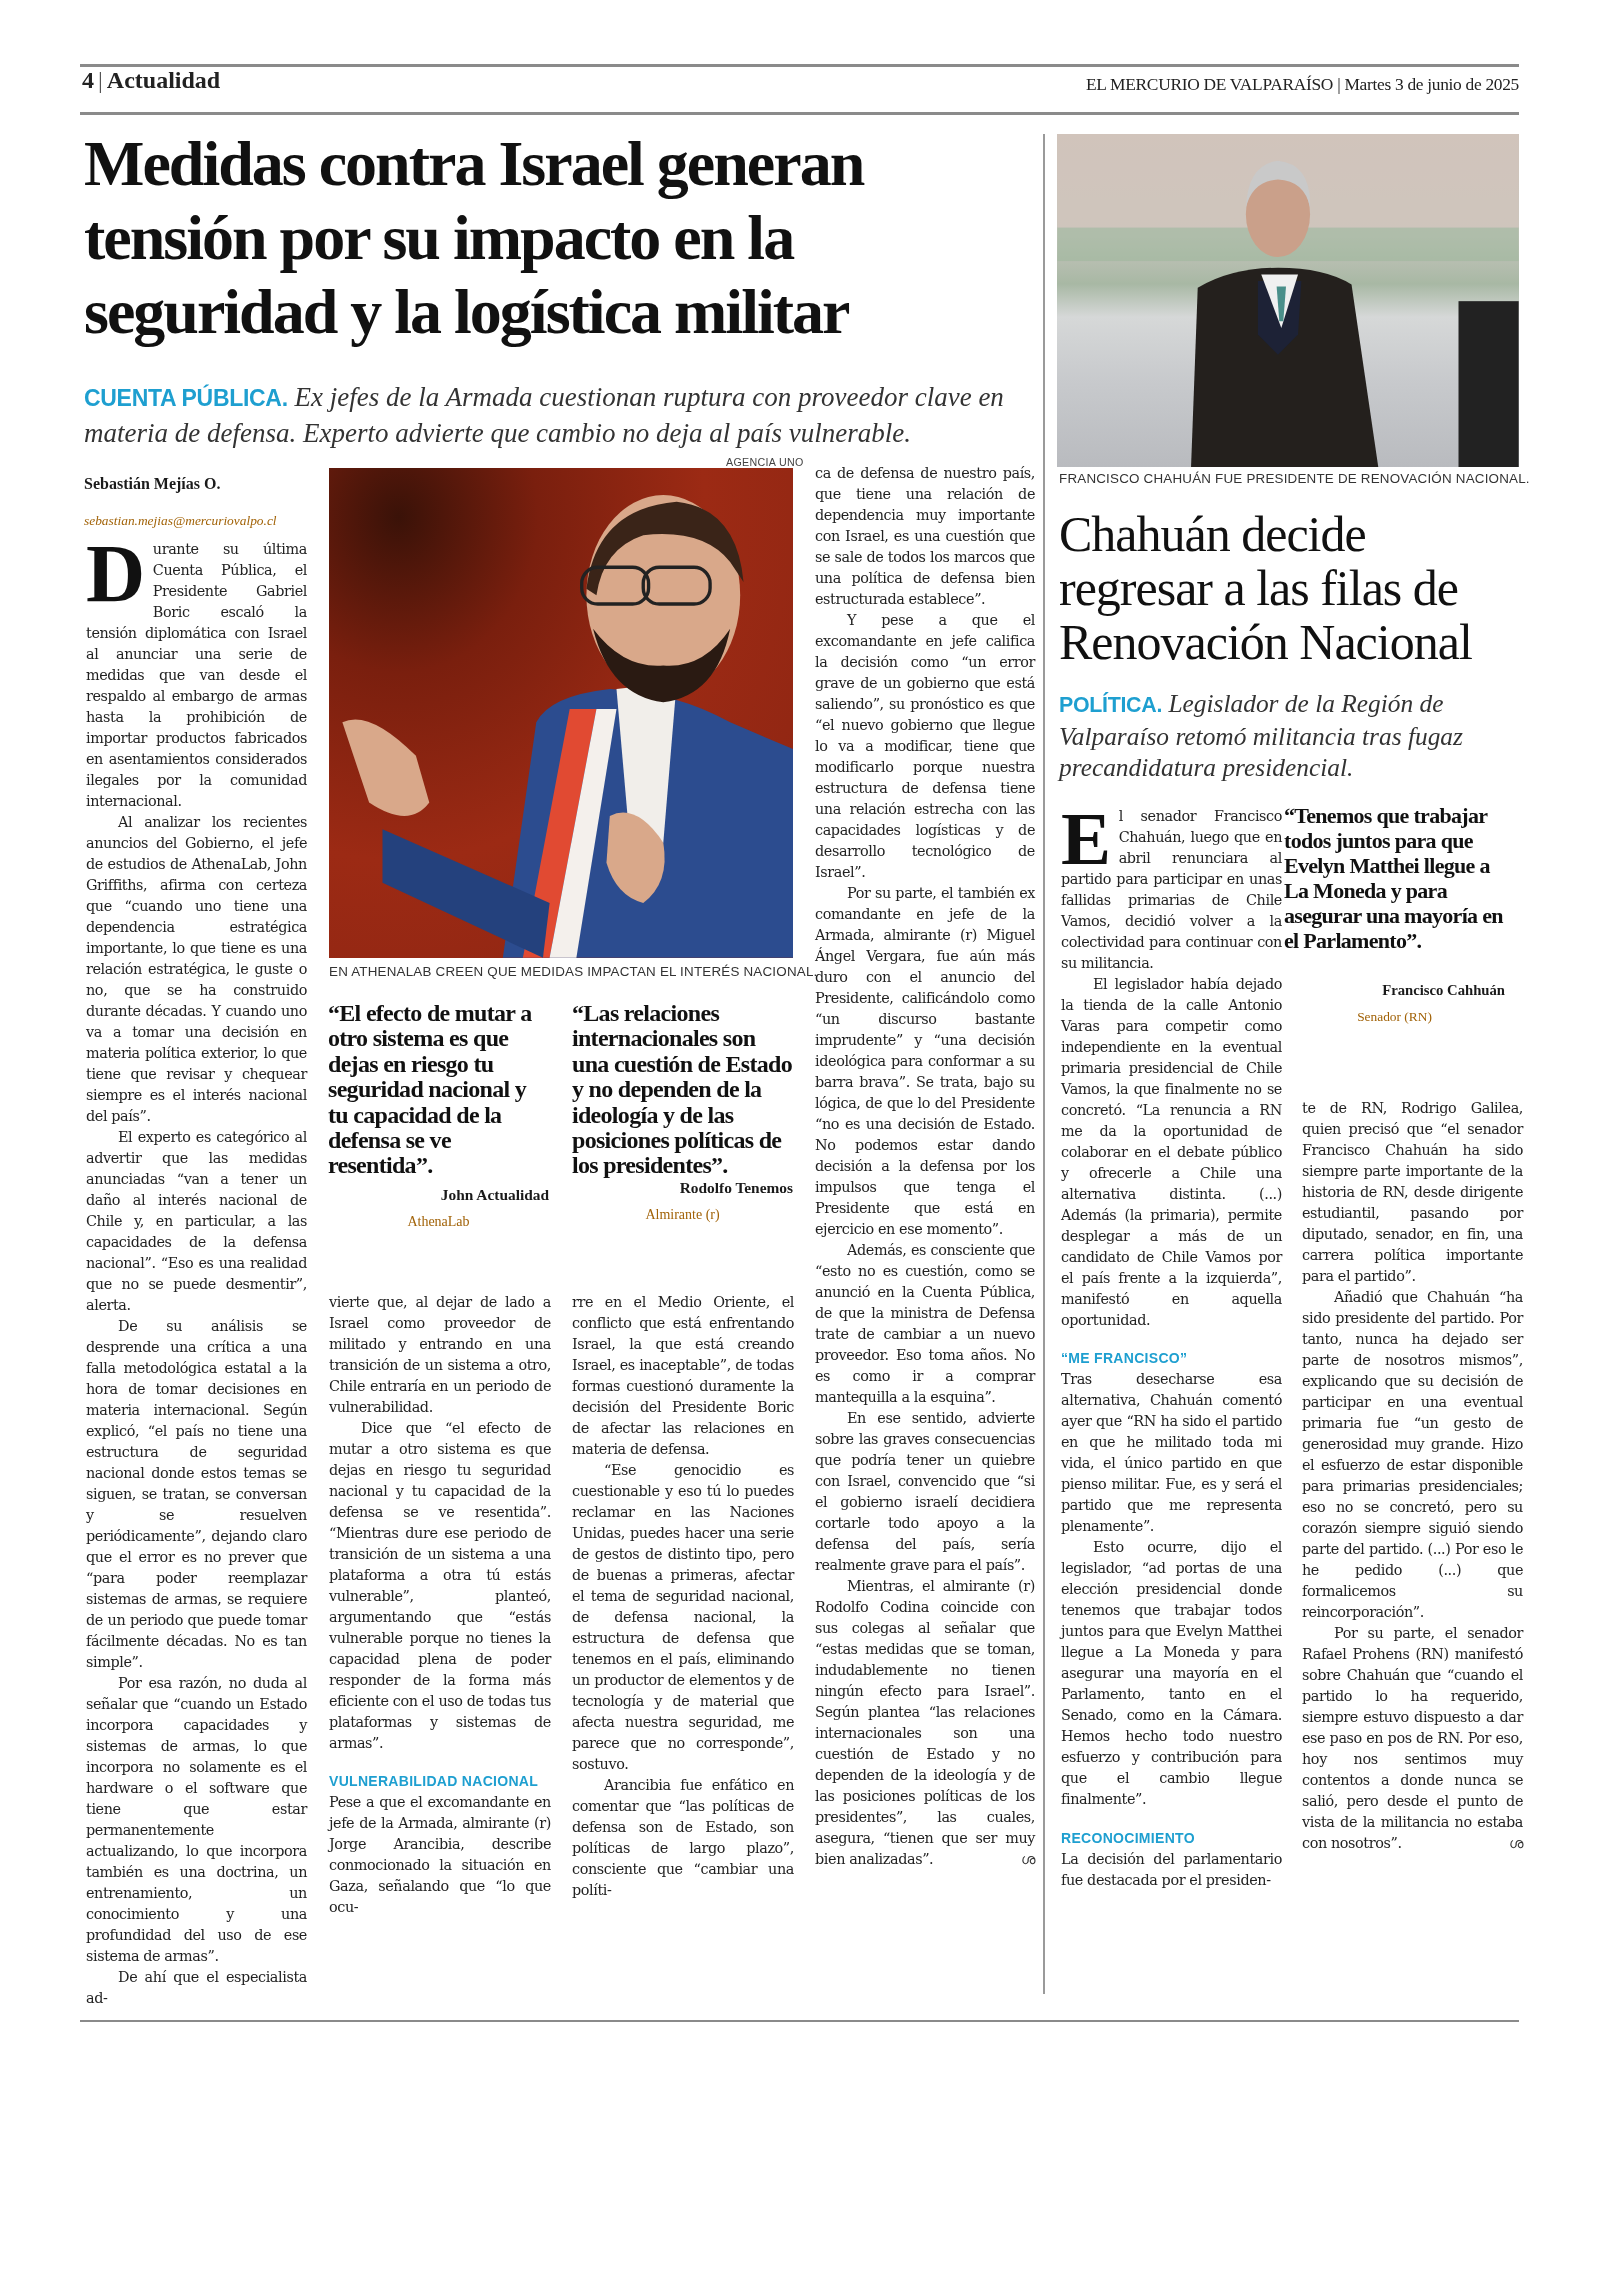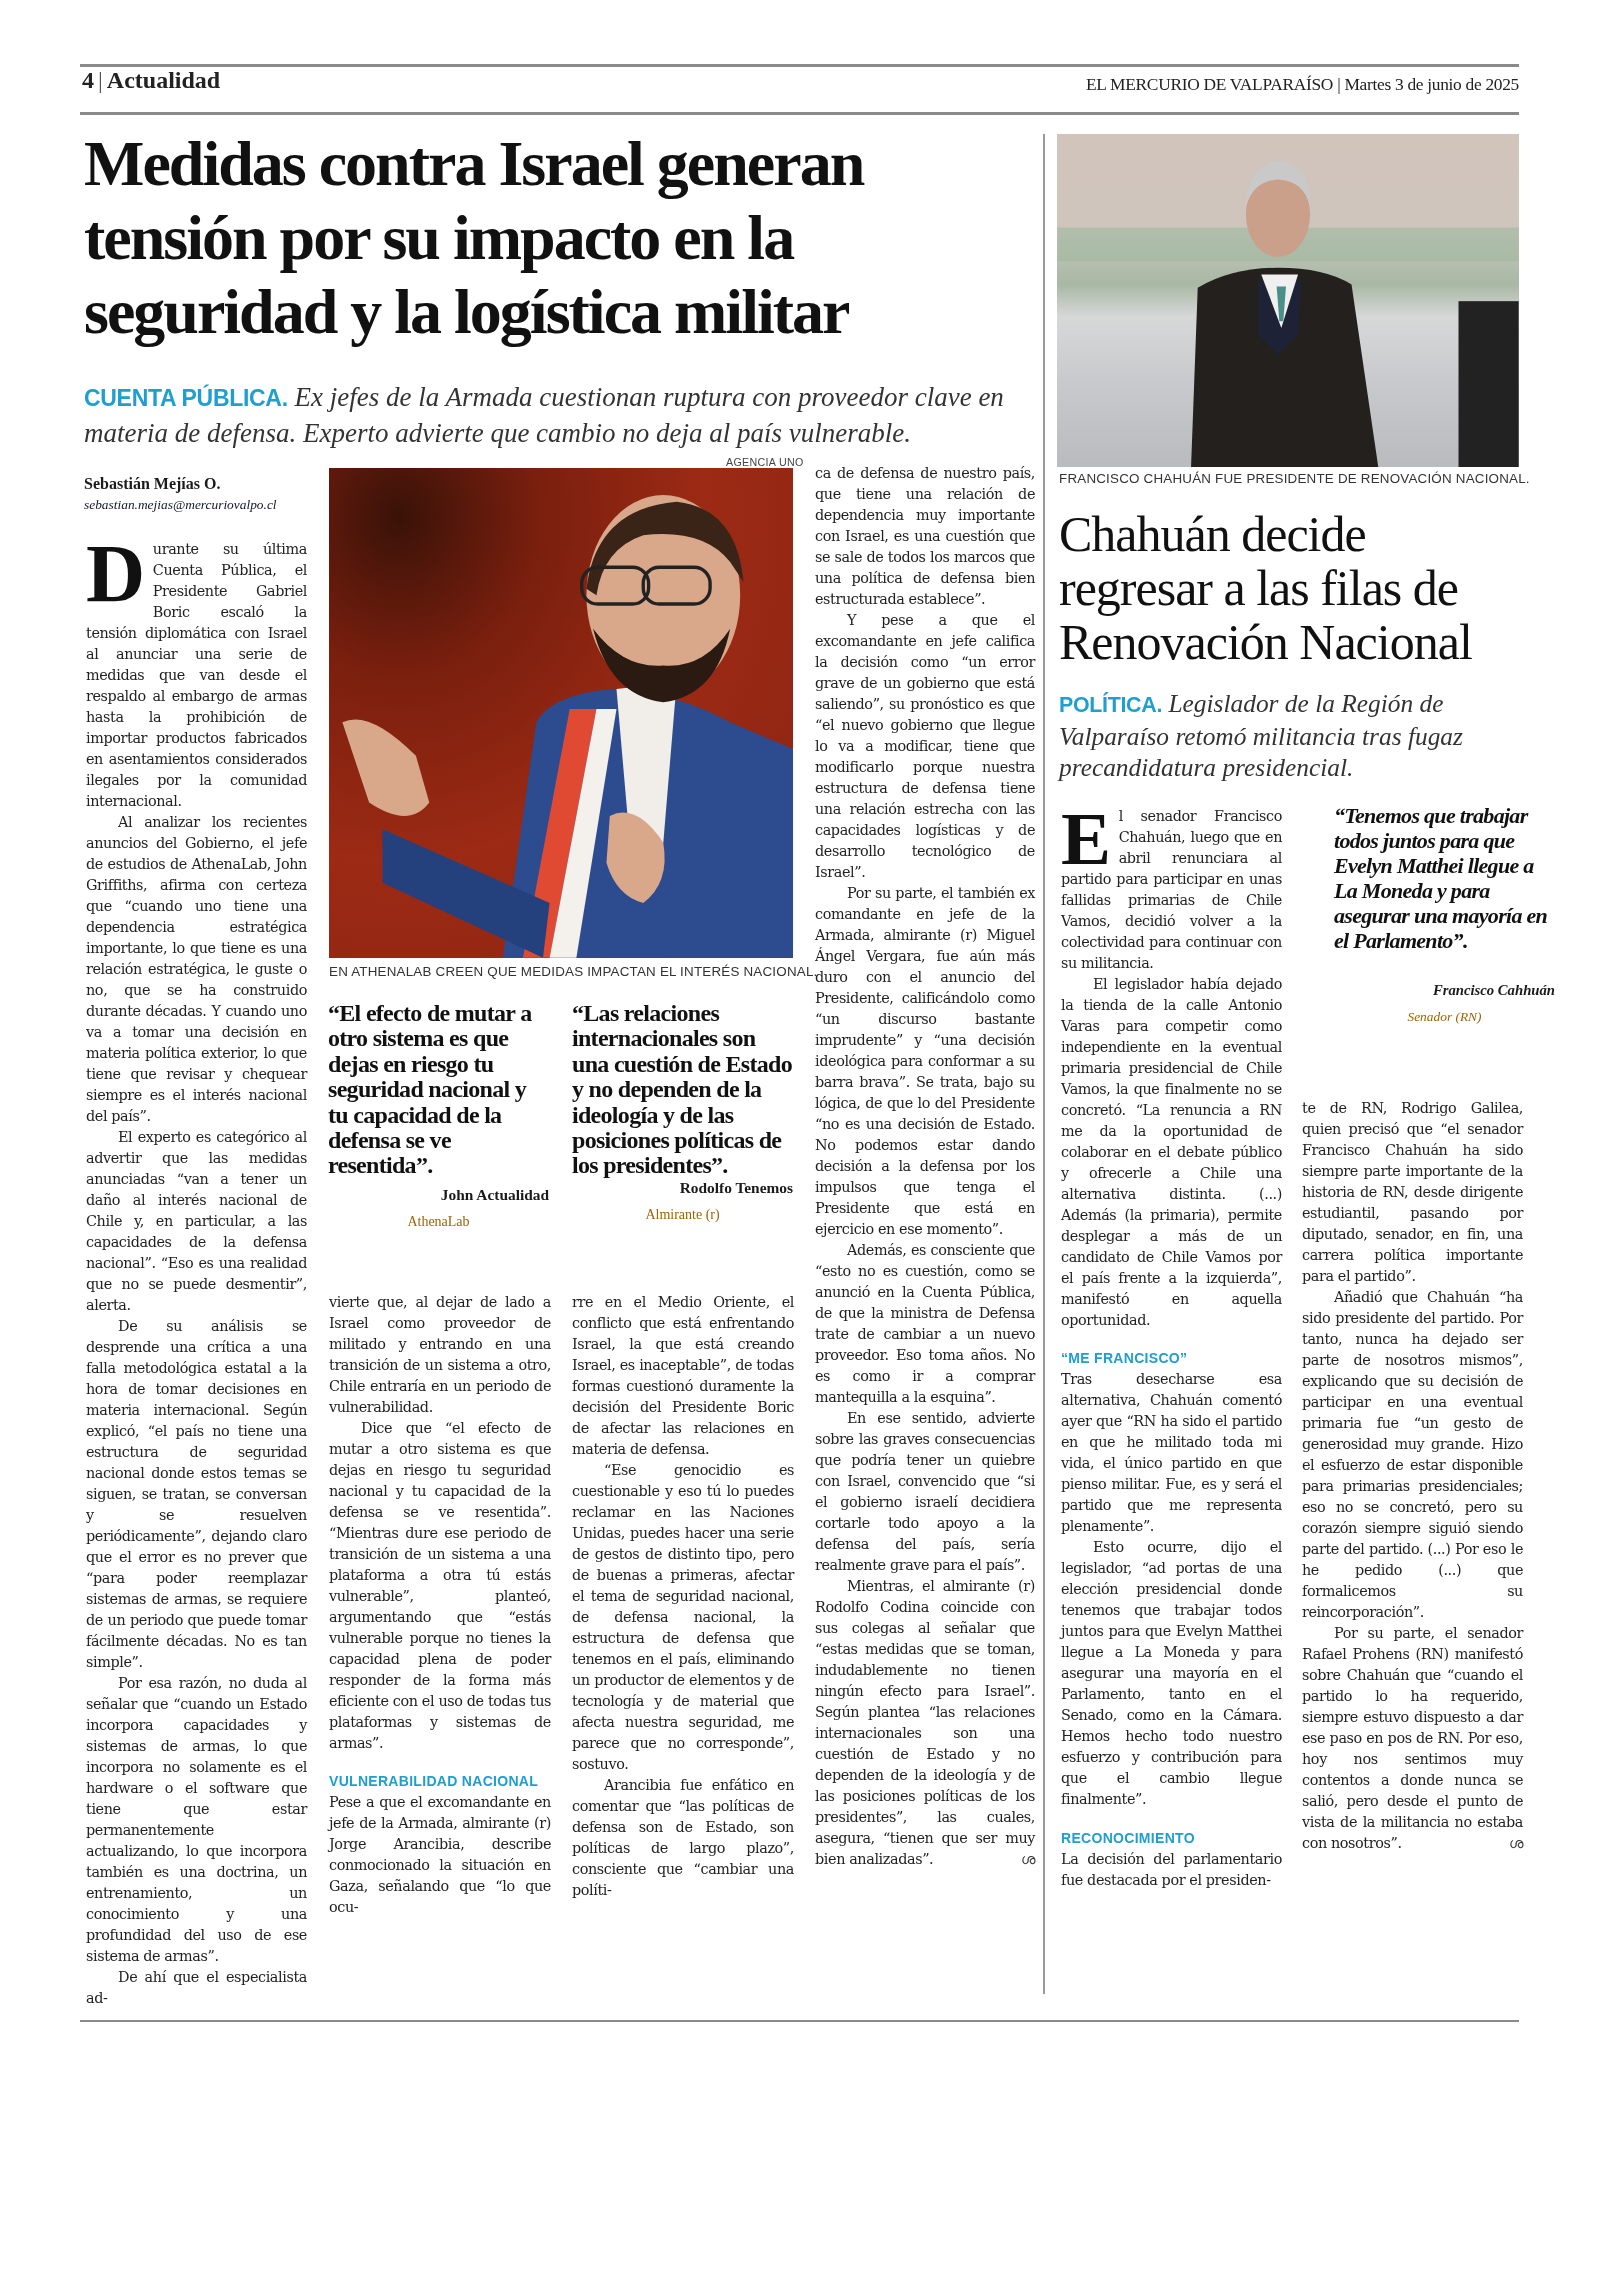--- a/index.html
+++ b/index.html
@@ -16,21 +16,21 @@
   .masthead { right: 87px; top: 74px; font-family: "Liberation Serif", serif; font-size: 17.4px; color: #222; letter-spacing: -0.3px; }
 
   .col-divider { left: 1043px; top: 134px; width: 2px; height: 1860px; background: #9a9a9a; }
 
   .headline { left: 84px; top: 127px; width: 950px; font-family: "Liberation Serif", serif; font-weight: bold; font-size: 64px; line-height: 74px; letter-spacing: -2px; color: #111; }
   .kicker-line { left: 84px; top: 380px; width: 964px; font-family: "Liberation Serif", serif; font-style: italic; font-size: 27px; line-height: 35px; color: #333; }
   .kicker { font-family: "Liberation Sans", sans-serif; font-style: normal; font-weight: bold; color: #1e9fd0; font-size: 23px; letter-spacing: -0.3px; }
 
   .byline { left: 84px; top: 475px; width: 241px; }
   .byline .name { font-family: "Liberation Serif", serif; font-weight: bold; font-size: 16px; }
-  .byline .email { font-family: "Liberation Serif", serif; font-style: italic; font-size: 13.4px; color: #0f172a; margin-top: 4px; }
+  .byline .email { font-family: "Liberation Serif", serif; font-style: italic; font-size: 13.4px; color: #a16207; margin-top: 20px; }
 
   .credit { font-family: "Liberation Sans", sans-serif; font-size: 10.7px; color: #444; letter-spacing: 0.3px; }
   .caption { font-family: "Liberation Sans", sans-serif; font-size: 13.4px; color: #333; letter-spacing: 0.2px; }
 
   .body-col { font-family: "DejaVu Serif", serif; font-size: 14.4px; line-height: 21px; text-align: justify; hyphens: manual; color: #222; letter-spacing: -0.4px; }
   .body-col p { text-indent: 32px; }
   .body-col p.first { text-indent: 0; }
   .dropcap { float: left; font-family: "Liberation Serif", serif; font-weight: bold; font-size: 82px; line-height: 64px; margin: 2.7px 8px 0 0; color: #111; }
   .subhead { font-family: "Liberation Sans", sans-serif; font-weight: bold; font-size: 14px; color: #1e9fd0; letter-spacing: 0.3px; margin-top: 17.4px; }
   .endmark { float: right; font-family: "DejaVu Sans", sans-serif; color: #333; }
@@ -158,21 +158,21 @@
 <div class="abs body-col" style="left:1061px; top:806px; width:221px;">
   <p class="first"><span class="dropcap" style="font-size:75px; line-height:59px;">E</span><span>l senador Francisco Chahuán, luego que en abril renunciara al partido para participar en unas fallidas primarias de Chile Vamos, decidió volver a la colectividad para continuar con su militancia.</span></p>
   <p>El legislador había dejado la tienda de la calle Antonio Varas para competir como independiente en la eventual primaria presidencial de Chile Vamos, la que finalmente no se concretó. “La renuncia a RN me da la oportunidad de colaborar en el debate público y ofrecerle a Chile una alternativa distinta. (...) Además (la primaria), permite desplegar a más de un candidato de Chile Vamos por el país frente a la izquierda”, manifestó en aquella oportunidad.</p>
   <div class="subhead">“ME FRANCISCO”</div>
   <p class="first">Tras desecharse esa alternativa, Chahuán comentó ayer que “RN ha sido el partido en que he militado toda mi vida, el único partido en que pienso militar. Fue, es y será el partido que me representa plenamente”.</p>
   <p>Esto ocurre, dijo el legislador, “ad portas de una elección presidencial donde tenemos que trabajar todos juntos para que Evelyn Matthei llegue a La Moneda y para asegurar una mayoría en el Parlamento, tanto en el Senado, como en la Cámara. Hemos hecho todo nuestro esfuerzo y contribución para que el cambio llegue finalmente”.</p>
   <div class="subhead">RECONOCIMIENTO</div>
   <p class="first">La decisión del parlamentario fue destacada por el presiden-</p>
 </div>
 
-<div class="abs" style="left:1334px; top:803px; width:221px;font-style:italic;">
+<div class="abs" style="left:1284px; top:803px; width:221px;">
   <div class="pullquote" style="font-size:22px; line-height:25px;">“Tenemos que trabajar todos juntos para que Evelyn Matthei llegue a La Moneda y para asegurar una mayoría en el Parlamento”.</div>
   <div class="pq-author" style="margin-top:29.4px; font-size:14.7px;">Francisco Cahhuán</div>
   <div class="pq-role" style="font-size:13.4px;">Senador (RN)</div>
 </div>
 
 <div class="abs body-col" style="left:1302px; top:1098px; width:221px;">
   <p class="first">te de RN, Rodrigo Galilea, quien precisó que “el senador Francisco Chahuán ha sido siempre parte importante de la historia de RN, desde dirigente estudiantil, pasando por diputado, senador, en fin, una carrera política importante para el partido”.</p>
   <p>Añadió que Chahuán “ha sido presidente del partido. Por tanto, nunca ha dejado ser parte de nosotros mismos”, explicando que su decisión de participar en una eventual primaria fue “un gesto de generosidad muy grande. Hizo el esfuerzo de estar disponible para primarias presidenciales; eso no se concretó, pero su corazón siempre siguió siendo parte del partido. (...) Por eso le he pedido (...) que formalicemos su reincorporación”.</p>
   <p><span>Por su parte, el senador Rafael Prohens (RN) manifestó sobre Chahuán que “cuando el partido lo ha requerido, siempre estuvo dispuesto a dar ese paso en pos de RN. Por eso, hoy nos sentimos muy contentos a donde nunca se salió, pero desde el punto de vista de la militancia no estaba con nosotros”.</span> <span class="endmark">ശ</span></p>
 </div>

